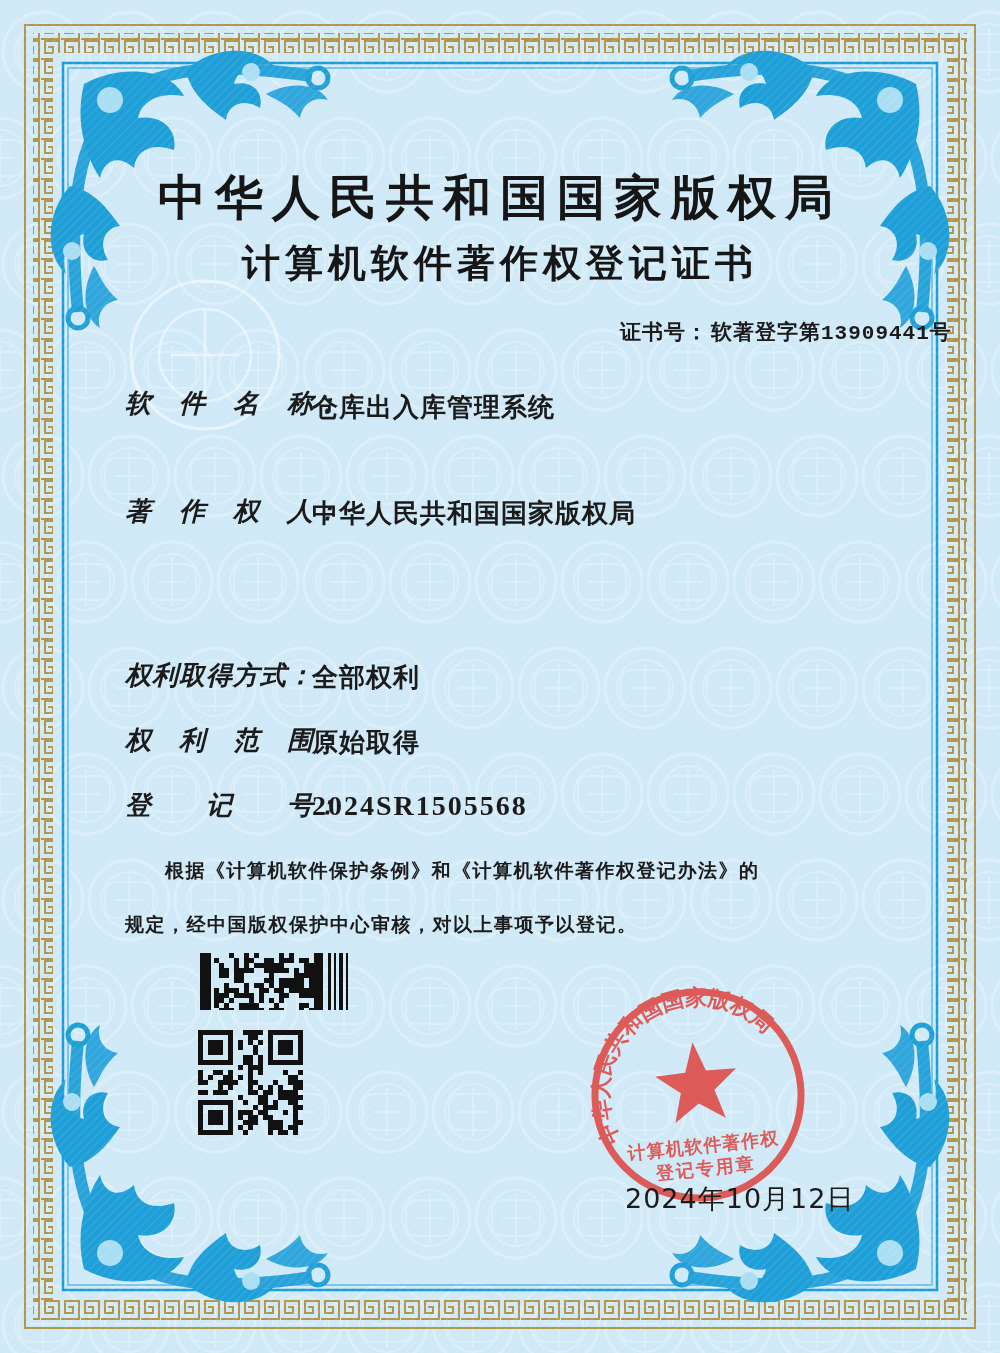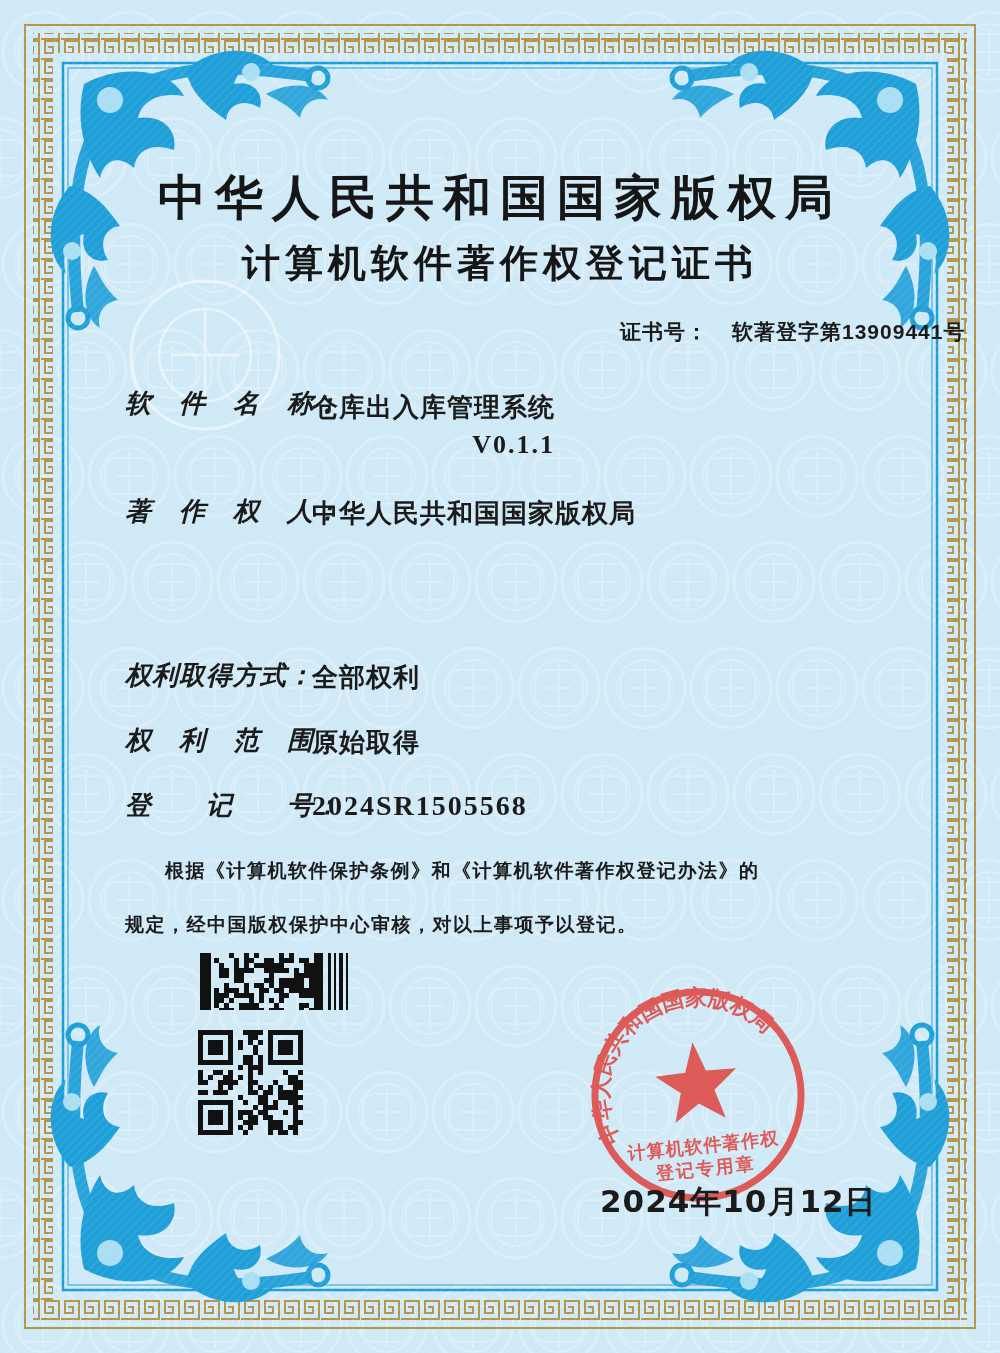--- a/index.html
+++ b/index.html
@@ -22,21 +22,21 @@
     font-family:"Liberation Serif","DejaVu Serif",serif;
     font-weight:700;color:#161616;white-space:nowrap;
   }
   .title-1{top:166px;font-size:48px;letter-spacing:9px;}
   .title-2{top:238px;font-size:38px;letter-spacing:5px;}
 
   .cert-no{
     position:absolute;top:318px;left:620px;font-size:21px;font-weight:700;
     white-space:nowrap;letter-spacing:1px;
   }
-  .cert-no .val{margin-left:24px;font-family:Liberation Sans, sans-serif;}
+  .cert-no .val{margin-left:3px;font-family:Liberation Mono, monospace;}
 
   .row{position:absolute;left:125px;width:790px;font-size:26px;font-weight:700;letter-spacing:1px;}
   .row .lbl{position:absolute;left:0;top:0;white-space:nowrap;font-style:italic;}
   .row .val{position:absolute;left:187px;top:2px;white-space:nowrap;text-align:right;}
   .row-software{top:386px;}
   .row-software .val div{line-height:38px;}
   .row-holder{top:494px;}
   .row-acquisition{top:658px;}
   .row-scope{top:723px;}
   .row-regno{top:788px;}
@@ -45,21 +45,21 @@
   .statement{
     position:absolute;left:125px;top:843px;width:778px;
     font-size:19px;font-weight:700;letter-spacing:1.5px;line-height:54px;
   }
   .statement .l1{text-indent:2.1em;}
 
   .barcode-box{position:absolute;left:200px;top:953px;z-index:6;}
   .qr-box{position:absolute;left:198px;top:1030px;z-index:6;}
   .seal-box{position:absolute;left:583px;top:980px;z-index:7;opacity:0.92;}
   .date{
-    position:absolute;left:600px;top:1181px;font-size:31px;font-weight:700;
+    position:absolute;left:625px;top:1181px;font-size:27px;font-weight:400;
     letter-spacing:1px;z-index:8;white-space:nowrap;
   }
 </style>
 </head>
 <body>
 
 <svg class="deco-svg" width="1000" height="1353" viewBox="0 0 1000 1353">
   <defs>
 
     <pattern id="gk" width="20" height="20" patternUnits="userSpaceOnUse">
@@ -129,21 +129,20 @@
   <div class="title-line title-2">计算机软件著作权登记证书</div>
 
   <div class="cert-no">
     <span class="lbl">证书号：</span><span class="val">软著登字第13909441号</span>
   </div>
 
   <div class="row row-software">
     <span class="lbl">软　件　名　称：</span>
     <span class="val">
       <div>仓库出入库管理系统</div>
-      <div class="serifnum">V0.1.1</div>
     </span>
   </div>
 
   <div class="row row-holder">
     <span class="lbl">著　作　权　人：</span>
     <span class="val">中华人民共和国国家版权局</span>
   </div>
 
   <div class="row row-acquisition">
     <span class="lbl">权利取得方式：</span>

